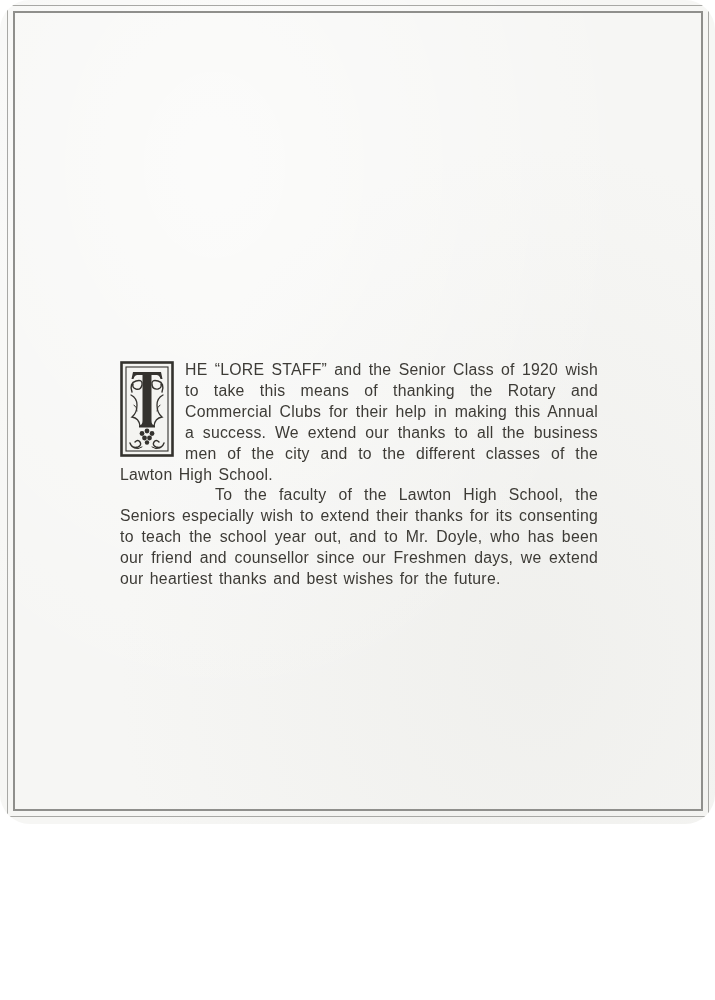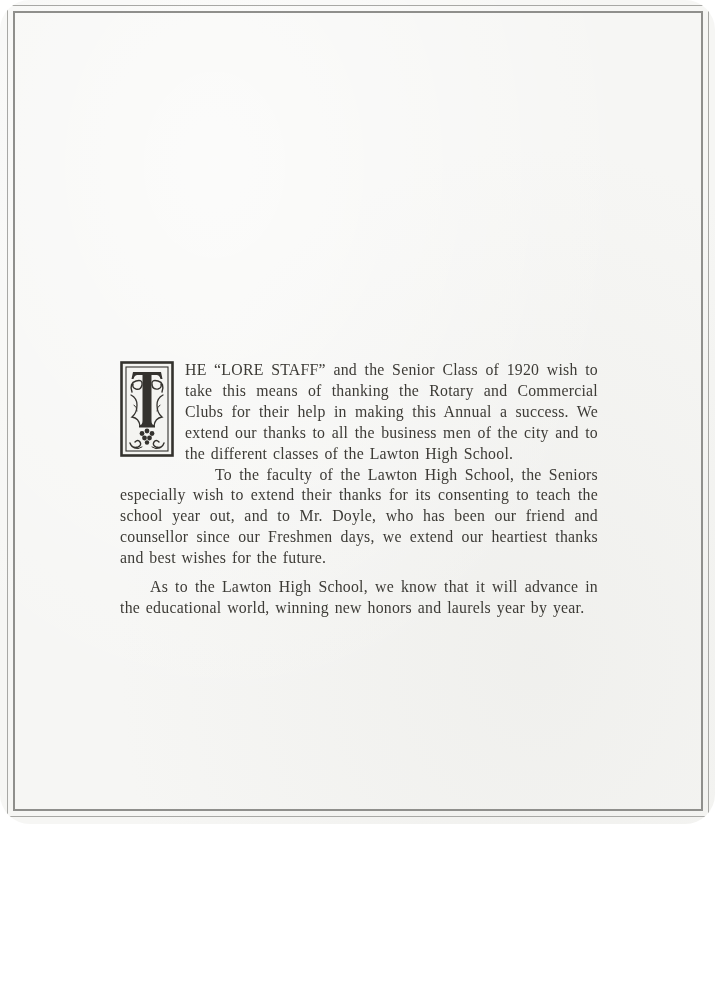--- a/index.html
+++ b/index.html
@@ -9,21 +9,21 @@
   }
   .page {
     position: relative;
     width: 715px;
     height: 824px;
     background:
       radial-gradient(ellipse at 30% 20%, rgba(255,255,255,0.6), rgba(0,0,0,0) 60%),
       radial-gradient(ellipse at 75% 80%, rgba(228,228,224,0.35), rgba(0,0,0,0) 55%),
       #f6f6f4;
     overflow: hidden;
-    font-family: Liberation Serif, serif;
+    font-family: Liberation Sans, sans-serif;
     border-radius: 30px;
   }
   
   .frame-outer {
     position: absolute;
     left: 7px; top: 5px; right: 6px; bottom: 7px;
     border: 1.5px solid #a8a8a5;
     pointer-events: none;
   }
   .frame-inner {
@@ -90,16 +90,15 @@
         <circle cx="27" cy="81.5" r="2.2"></circle>
       </g>
 
       <path class="ink" stroke-width="1.4" d="M10 82 q2 6 8 4 q4 -2 2 -5 q-2 -3 -5 0"></path>
       <path class="ink" stroke-width="1.4" d="M44 82 q-2 6 -8 4 q-4 -2 -2 -5 q2 -3 5 0"></path>
       <path class="ink" stroke-width="1" d="M14 87 q4 2 8 -1 M40 87 q-4 2 -8 -1"></path>
     </svg>
 
     <p class="para-1">HE “LORE STAFF” and the Senior Class of 1920 wish to take this means of thanking the Rotary and Commercial Clubs for their help in making this Annual a success.  We extend our thanks to all the business men of the city and to the different classes of the Lawton High School.</p>
     <p class="para-2">To the faculty of the Lawton High School, the Seniors especially wish to extend their thanks for its consenting to teach the school year out, and to Mr. Doyle, who has been our friend and counsellor since our Freshmen days, we extend our heartiest thanks and best wishes for the future.</p>
-    <p class="para-3">As to the Lawton High School, we know that it will advance in the educational world, winning new honors and laurels year by year.</p>
 
   </div>
 </div>
 
 </body></html>

